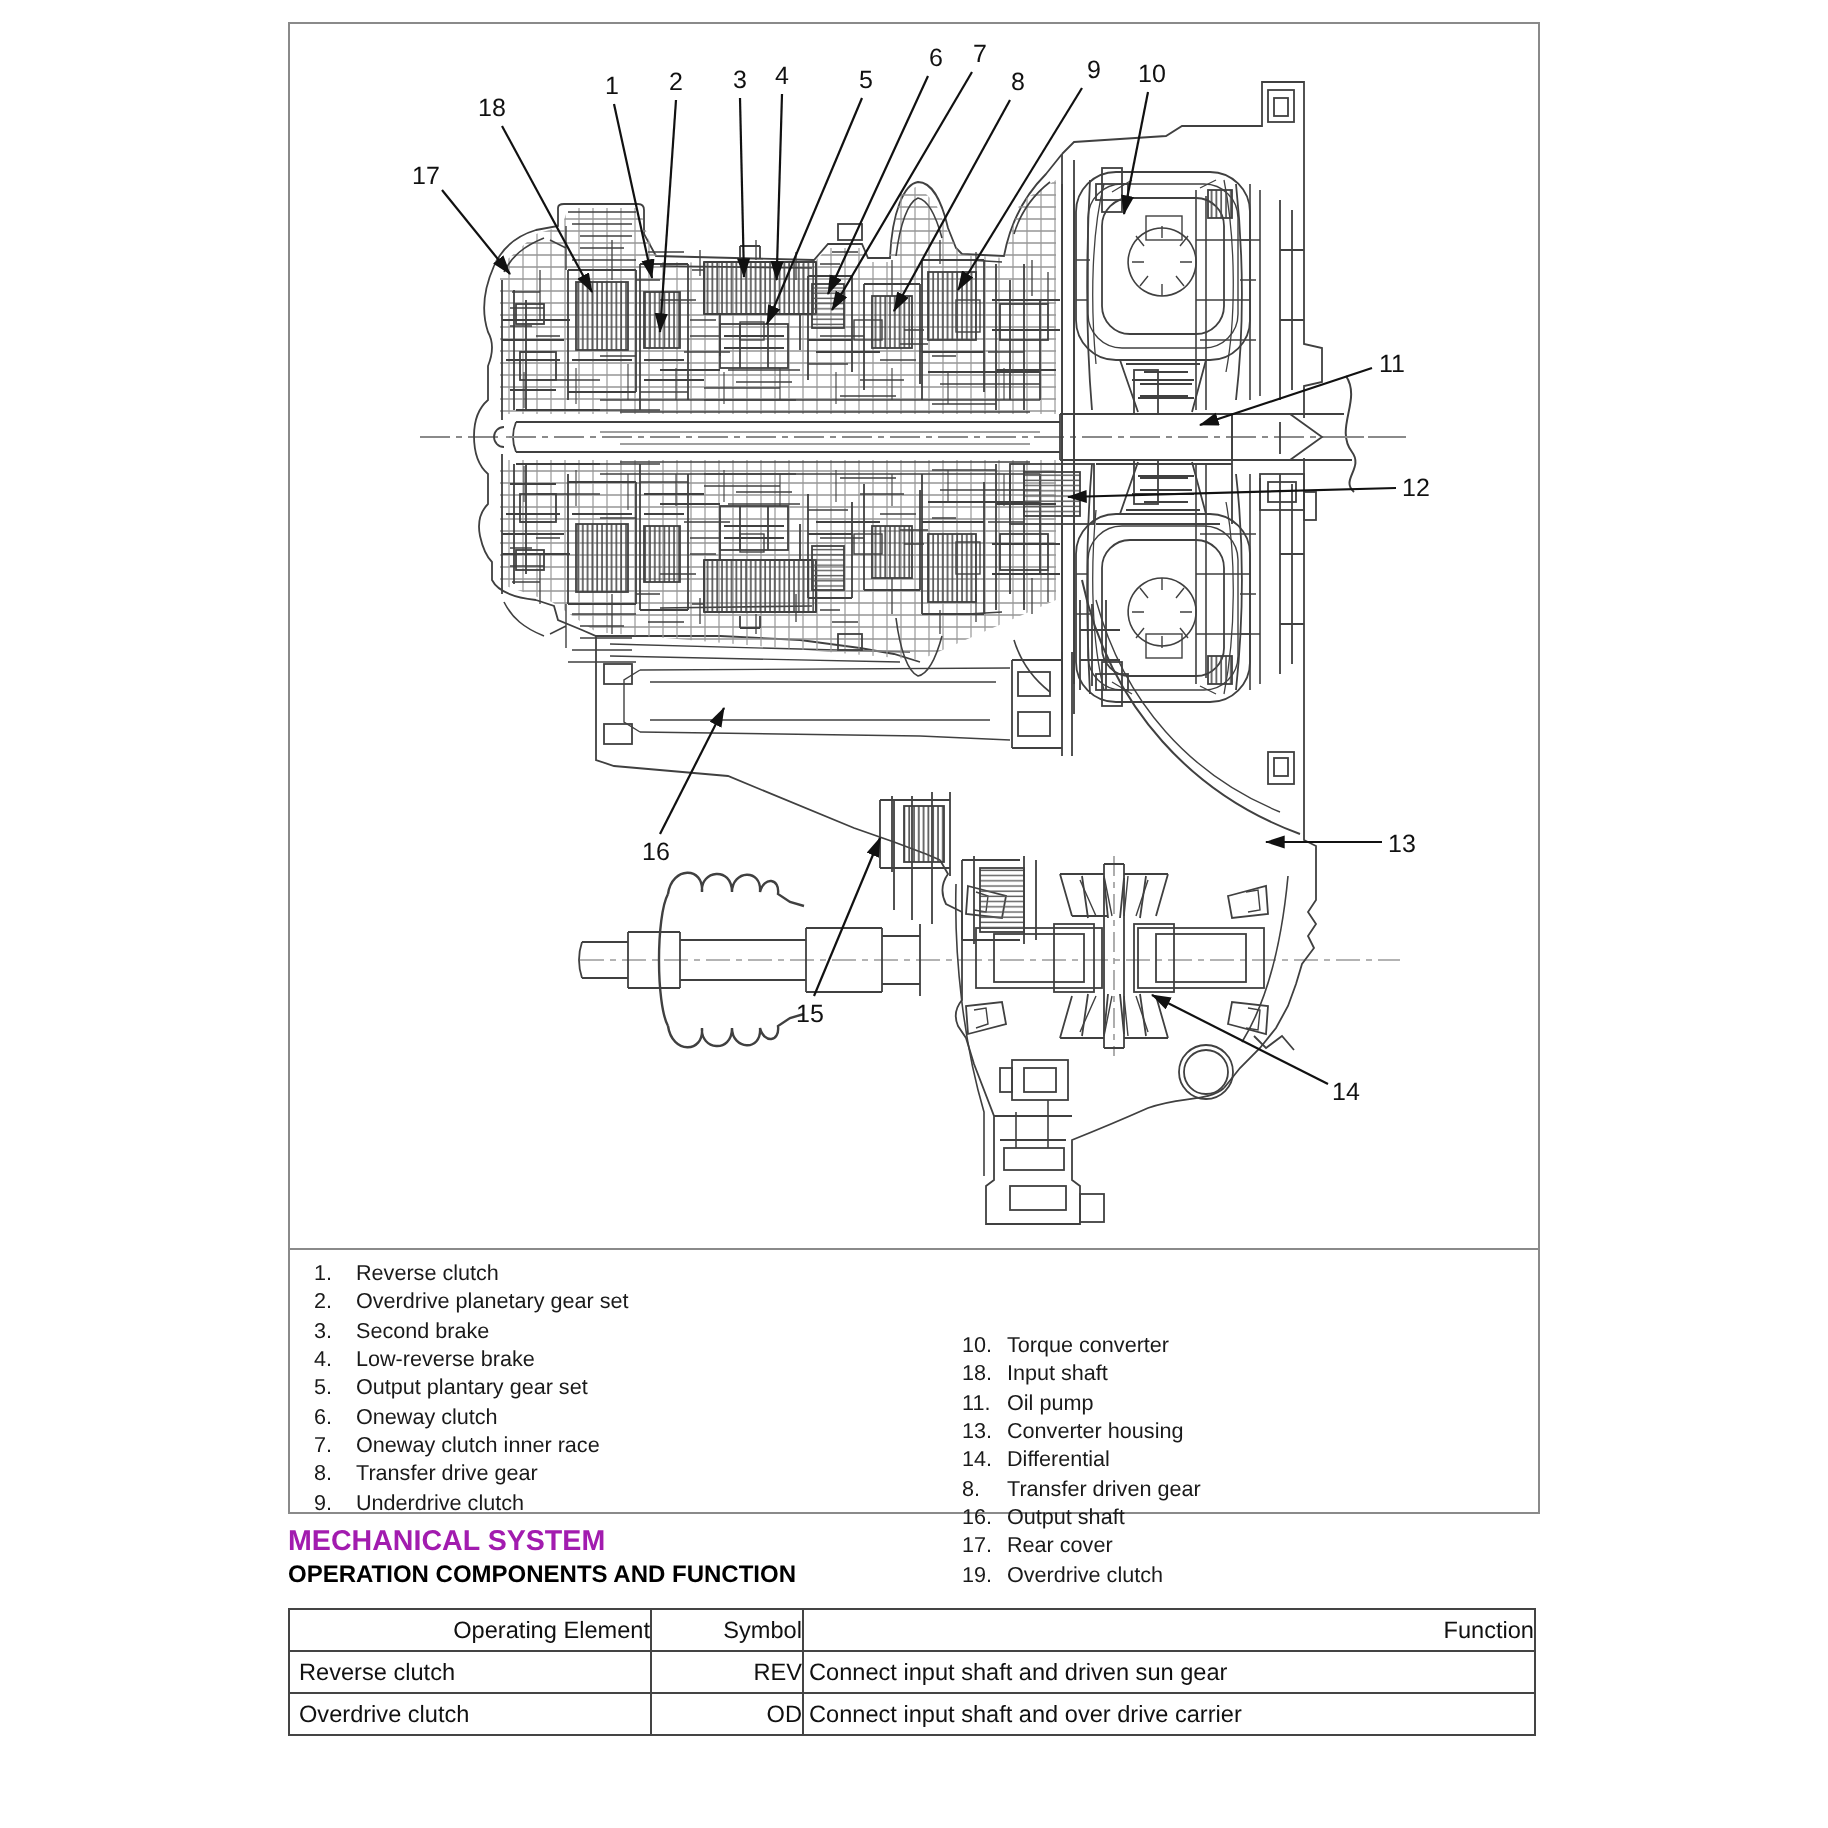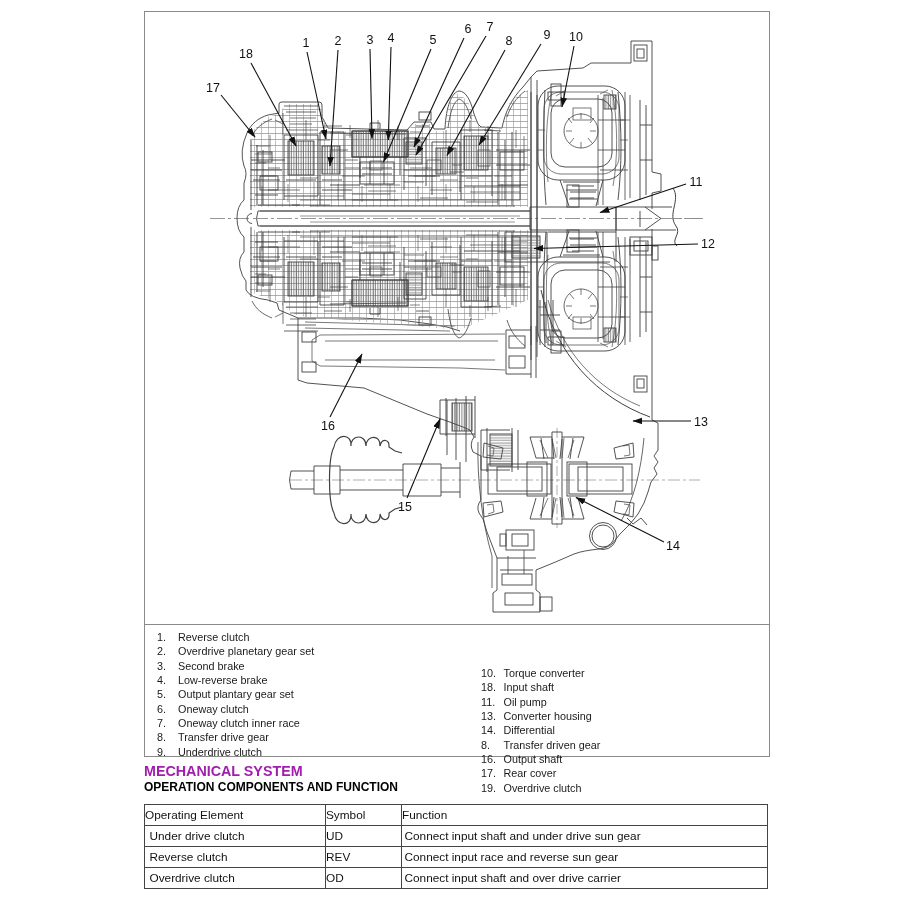--- a/index.html
+++ b/index.html
@@ -7,21 +7,21 @@
   #figbox{position:absolute;left:144px;top:11px;width:624px;height:744px;border:1px solid #8a8a8a;}
   #legdiv{position:absolute;left:144px;top:624px;width:626px;height:0;border-top:1px solid #8a8a8a;}
   .leg{position:absolute;font-size:10.8px;line-height:14.35px;color:#1a1a1a;}
   .leg .num{display:inline-block;width:21px;}
   #leg1{left:157px;top:630px;}
   #leg2{left:481px;top:630px;margin-top:36px;} #leg2 .num{width:22.5px;}
   h1{position:absolute;left:144px;top:763px;margin:0;font-size:14.3px;font-weight:bold;color:#a21caf;}
   h2{position:absolute;left:144px;top:780px;margin:0;font-size:12px;font-weight:bold;color:#000;}
   table{position:absolute;left:144px;top:804px;border-collapse:collapse;table-layout:fixed;font-size:11.8px;color:#111;}
   td{border:1px solid #444;height:20px;padding:0 0 0 4.5px;} td.f{padding-left:2.5px;}
-  td.c{text-align:left;padding:0;}
+  td.c{text-align:right;padding:0;}
   svg{position:absolute;left:0;top:0;}
 </style>
 </head>
 <body>
 <div id="figbox"></div>
 <div id="legdiv"></div>
 <div class="leg" id="leg1">
   <div><span class="num">1.</span>Reverse clutch</div>
   <div><span class="num">2.</span>Overdrive planetary gear set</div>
   <div><span class="num">3.</span>Second brake</div>
@@ -51,28 +51,23 @@
       <col style="width:76px">
       <col style="width:366px">
     </colgroup>
   <tbody>
       <tr>
         <td class="c">Operating Element</td>
         <td class="c">Symbol</td>
         <td class="c">Function</td>
       </tr>
   <tr>
-        <td>Under drive clutch</td>
-        <td class="c">UD</td>
-        <td class="f">Connect input shaft and under drive sun gear</td>
-      </tr>
-  <tr>
         <td>Reverse clutch</td>
         <td class="c">REV</td>
-        <td class="f">Connect input race and reverse sun gear</td>
+        <td class="f">Connect input shaft and driven sun gear</td>
       </tr>
   <tr>
         <td>Overdrive clutch</td>
         <td class="c">OD</td>
         <td class="f">Connect input shaft and over drive carrier</td>
       </tr>
 </tbody>
   </table>
 <svg width="914" height="914" viewBox="0 0 914 914" fill="none">
 <defs>

